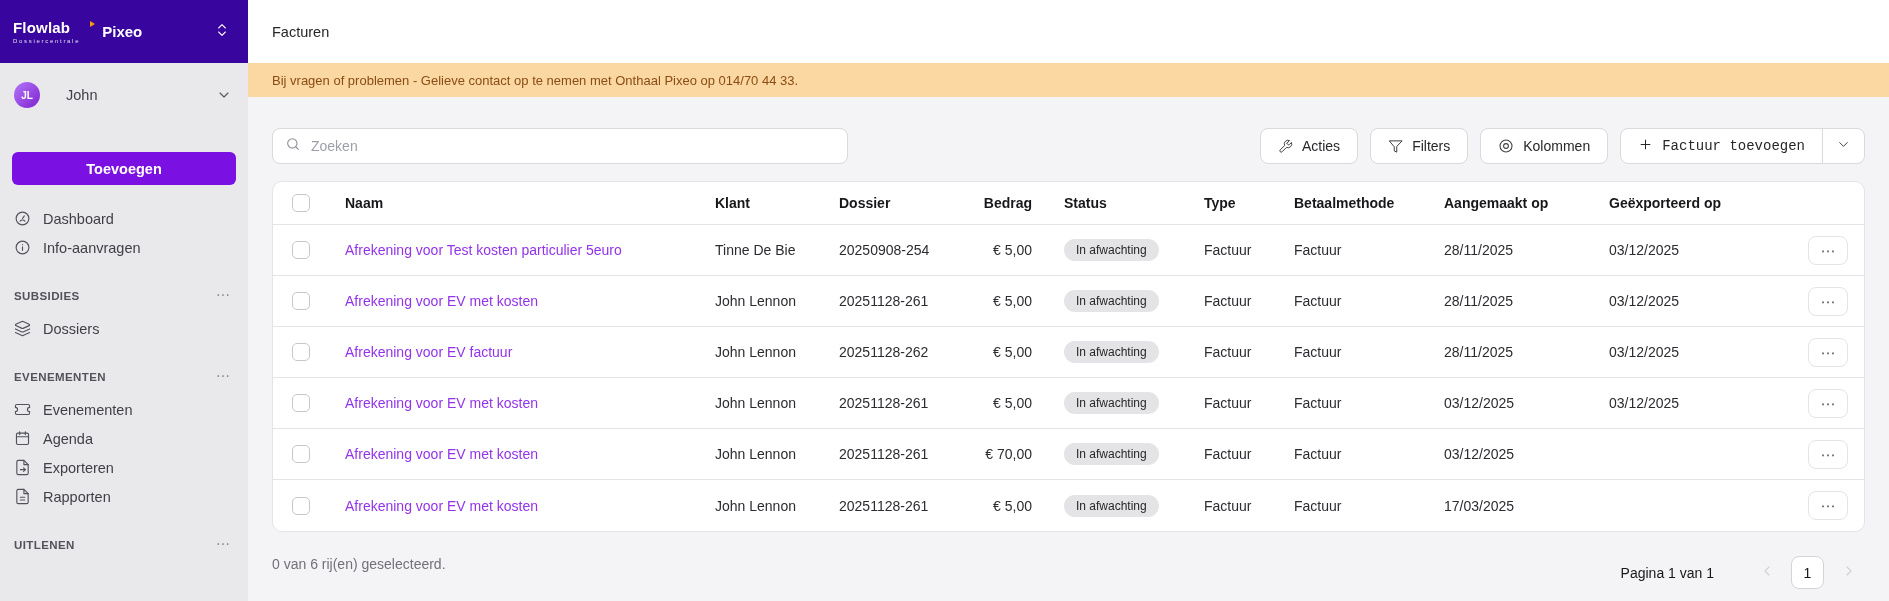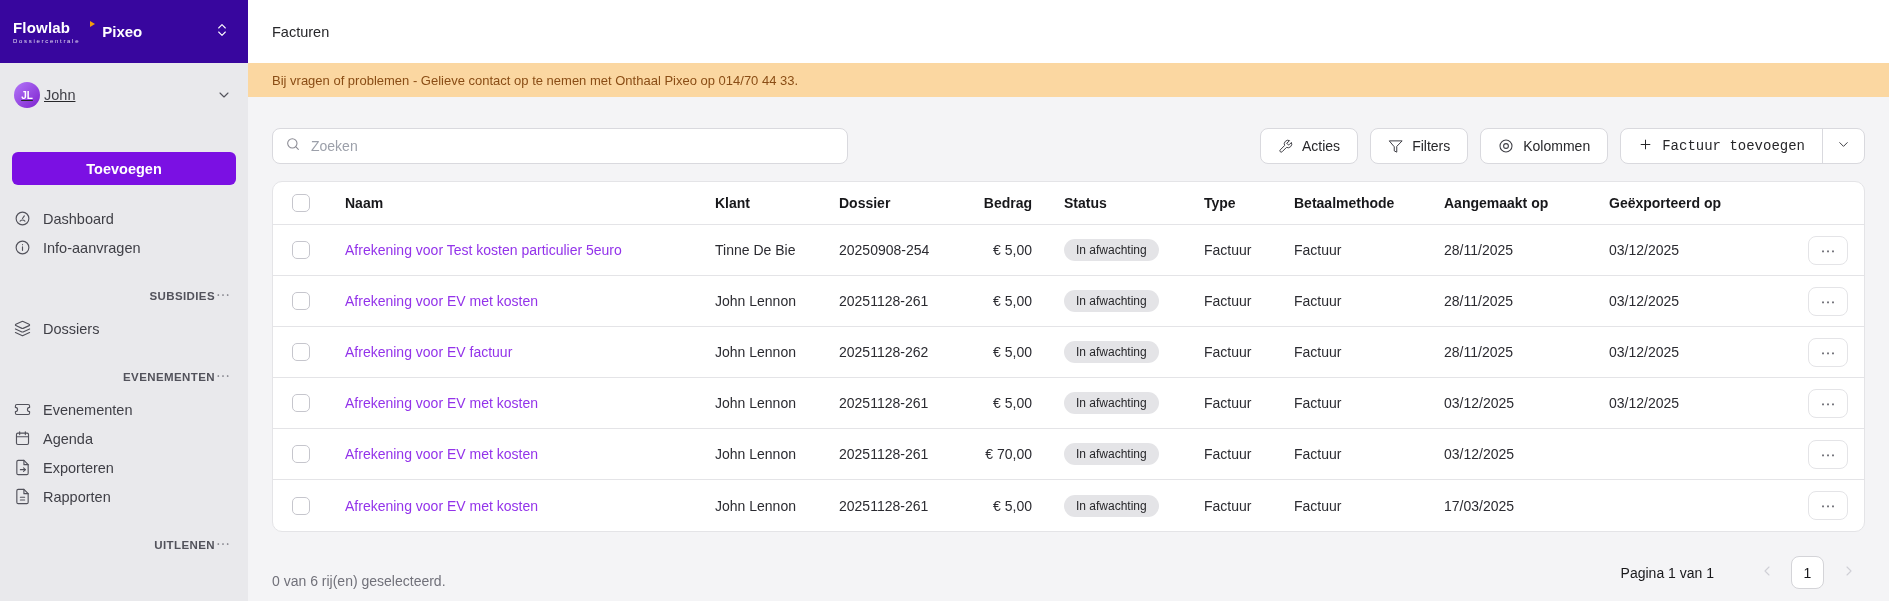--- a/index.html
+++ b/index.html
@@ -18,41 +18,41 @@
     height:63px; flex:none; background:var(--sidebar-header,#38069e);
     display:flex; align-items:center; padding:0 16px 0 13px; color:#fff;
   }
   .logo-block { display:flex; flex-direction:column; }
   .logo-top { display:flex; align-items:flex-start; font-weight:700; font-size:15px; letter-spacing:.2px;gap:18px; }
   .logo-arrow { width:0; height:0; border-left:5px solid #f59e0b; border-top:3px solid transparent; border-bottom:3px solid transparent; margin:2px 0 0 2px; }
   .logo-sub { font-size:6px; letter-spacing:1.7px; opacity:.85; margin-top:2px; white-space:nowrap; }
   .product-name { font-weight:700; font-size:15px; margin-left:7px; }
   .org-switcher { margin-left:auto; background:none; border:none; color:#fff; cursor:pointer; display:flex; padding:2px; }
 
-  .user-row { display:flex; align-items:center; gap:4px; padding:19px 16px 0 14px; cursor:pointer;text-decoration:underline; }
+  .user-row { display:flex; align-items:center; gap:26px; padding:19px 16px 0 14px; cursor:pointer; }
   .avatar {
     width:26px; height:26px; border-radius:50%; flex:none;
     background:linear-gradient(135deg,#b377f9 0%,#7e22ce 100%);
     color:#fff; font-size:10px; font-weight:700;
     display:flex; align-items:center; justify-content:center;
   }
   .user-name { font-size:14.5px; color:#3f3f46; }
   .user-chevron { margin-left:auto; color:#52525b; display:flex; }
 
   .add-btn {
     margin:44px 12px 0; height:33px; flex:none;
     border:none; border-radius:6px; background:var(--accent,#7b10e3);
     color:#fff; font-size:14.5px; font-weight:700; font-family:inherit; cursor:pointer;
   }
 
   .nav { margin-top:19px; }
   .nav-item { height:29px; display:flex; align-items:center; gap:12px; padding:0 14px; font-size:14.5px; color:#3f3f46; cursor:pointer; }
   .nav-item .ic { display:flex; color:#52525b; flex:none; }
   .section { margin-top:24px; }
-  .section-header { display:flex; align-items:center; justify-content:flex-end; padding:0 17px 0 14px; height:20px; margin-bottom:8px; }
+  .section-header { display:flex; align-items:center; justify-content:space-between; padding:0 17px 0 14px; height:20px; margin-bottom:8px; }
   .section-title { font-size:11.5px; font-weight:700; color:#52525b; letter-spacing:.4px; }
   .section-menu { background:none; border:none; color:#71717a; cursor:pointer; display:flex; padding:0; }
 
   
   .main { flex:1; display:flex; flex-direction:column; min-width:0; }
   .topbar { height:63px; flex:none; background:#fff; display:flex; align-items:center; padding:0 24px; }
   .page-title { font-size:14.5px; font-weight:500; color:#27272a; }
   .banner {
     height:34px; flex:none; background:var(--banner-bg,#fbd7a1); color:var(--banner-text,#8a4d15);
     display:flex; align-items:center; padding:0 24px; font-size:13px;
@@ -93,21 +93,21 @@
     padding:4px 12px; border-radius:999px; display:inline-block;
   }
   .cell.num { text-align:right; padding-right:16px; }
   .cell.actions { display:flex; justify-content:flex-end; padding-right:16px; overflow:visible; }
   .dots-btn {
     width:40px; height:29px; border:1px solid #e4e4e7; border-radius:8px; background:#fff;
     color:#52525b; font-size:15px; line-height:1; display:flex; align-items:center; justify-content:center; cursor:pointer;
   }
 
   
-  .tfooter { display:flex; align-items:flex-end; margin-top:24px; flex:none; }
+  .tfooter { display:flex; align-items:flex-start; margin-top:24px; flex:none; }
   .selection-text { font-size:14px; color:#71717a; }
   .pager { margin-left:auto; display:flex; align-items:center; gap:8px; }
   .page-info { font-size:14px; font-weight:500; color:#18181b; margin-right:28px; }
   .pg-btn { width:33px; height:33px; border-radius:8px; display:flex; align-items:center; justify-content:center; background:transparent; border:1px solid transparent; color:#cfcfd6; cursor:default; font-family:inherit; }
   .pg-btn.current { background:#fff; border:1px solid #d4d4d8; color:#18181b; font-size:14px; cursor:pointer; }
 </style>
 </head>
 <body>
 
 <div class="app">

